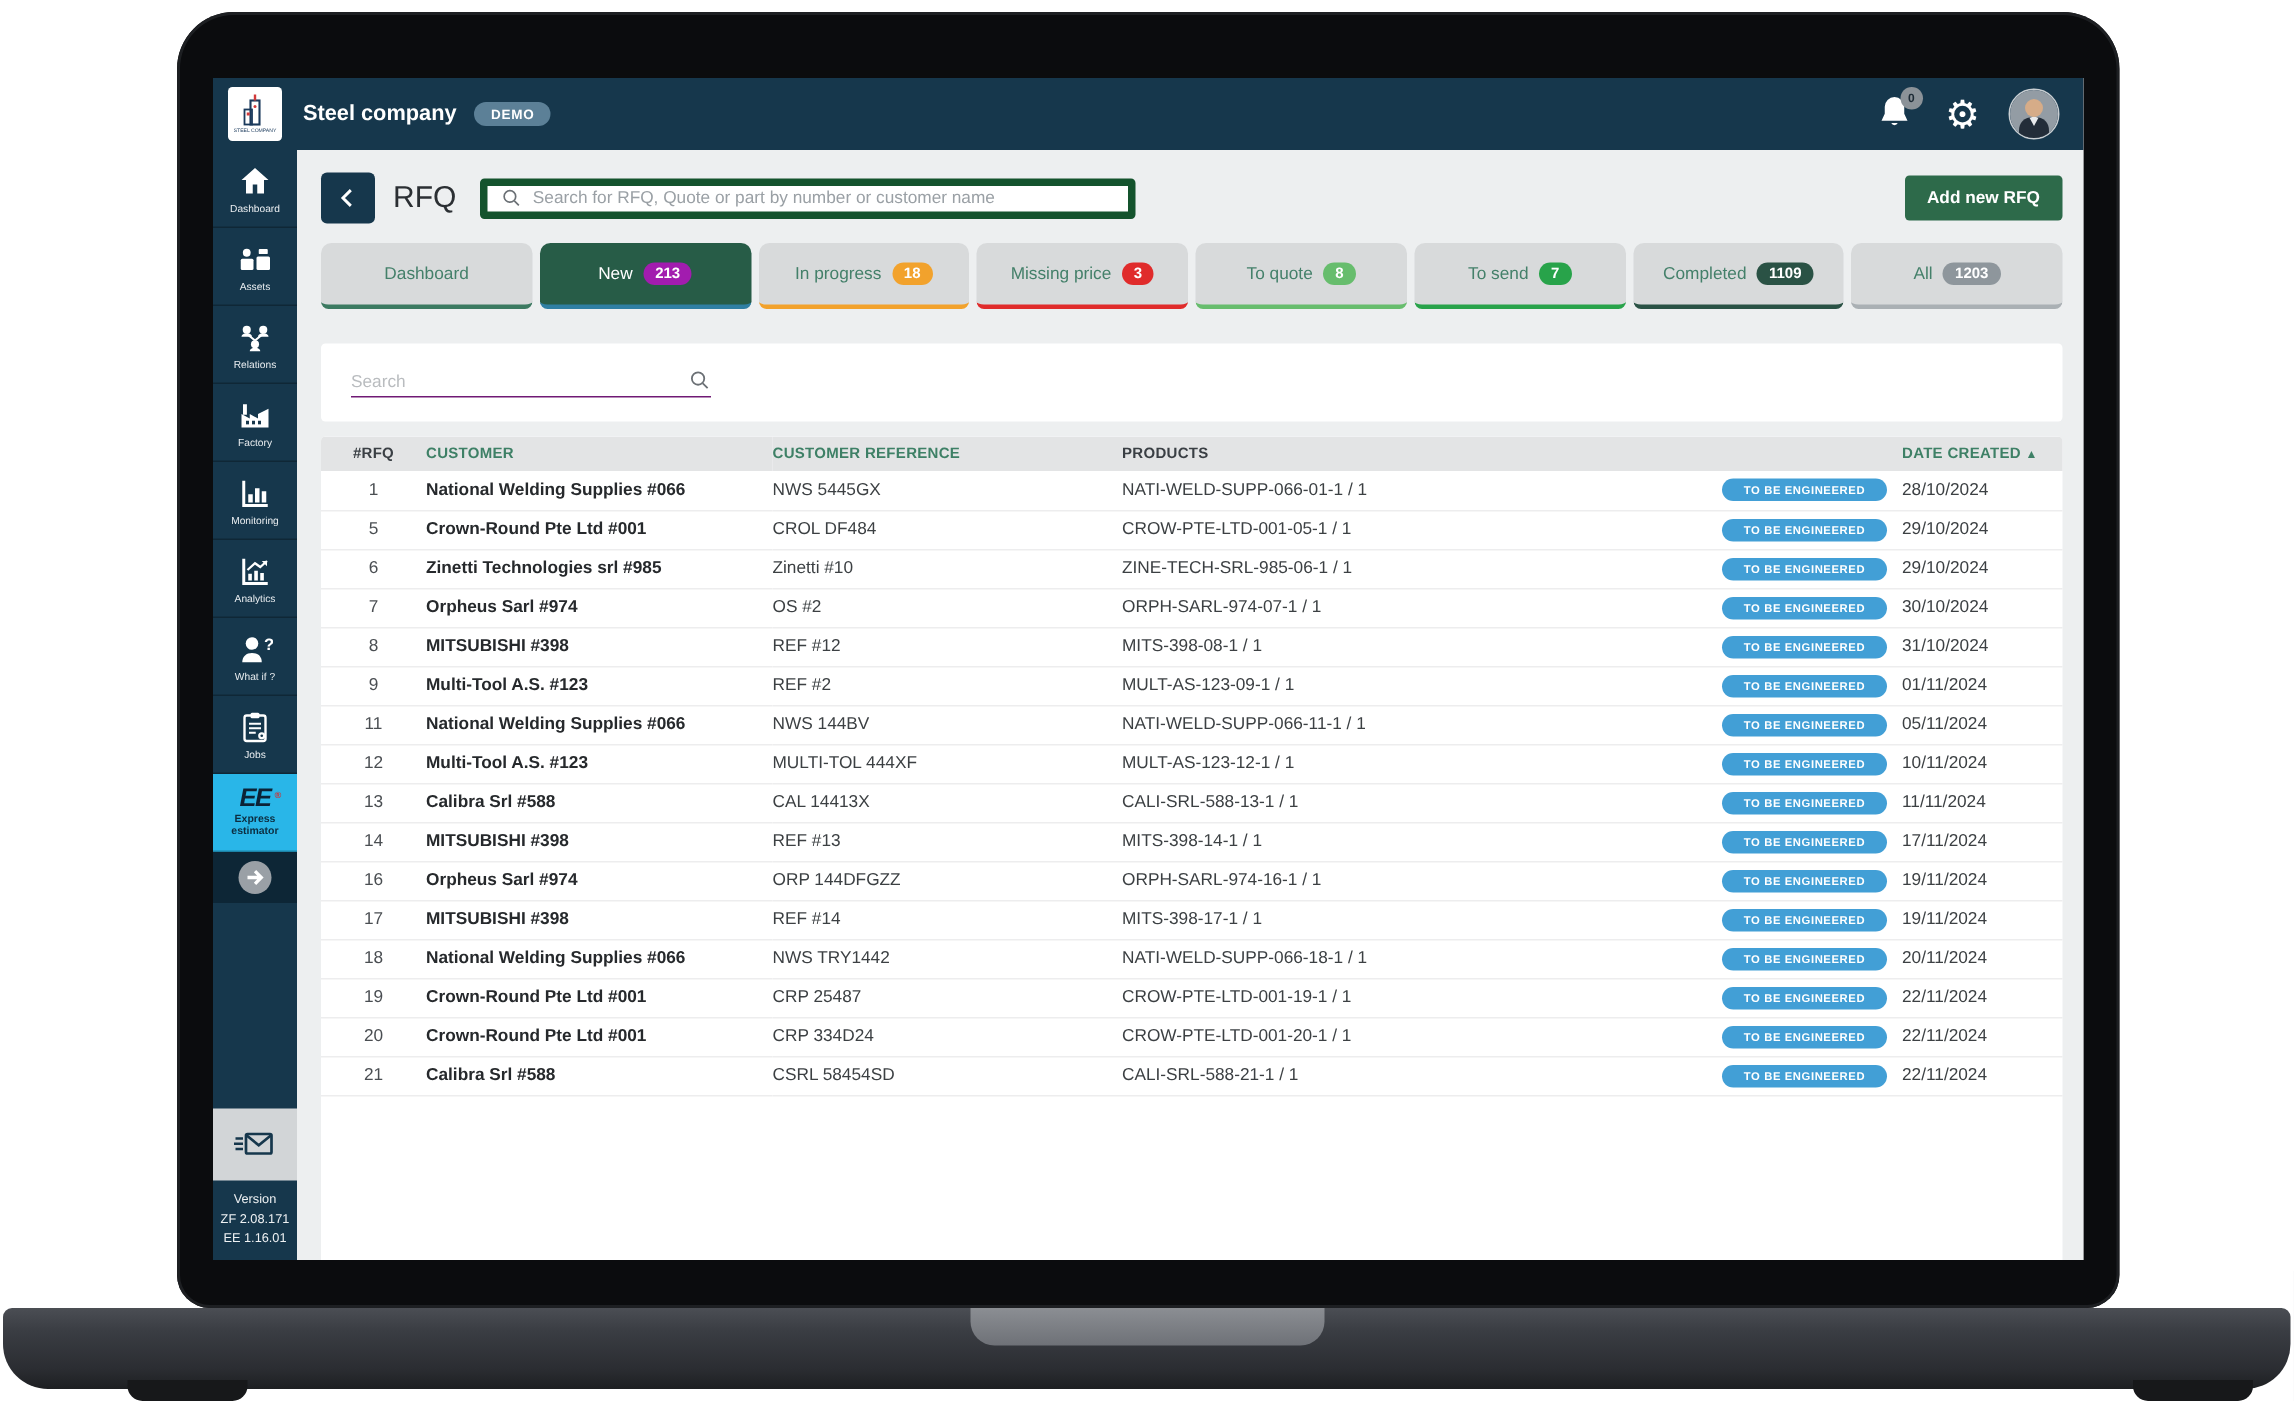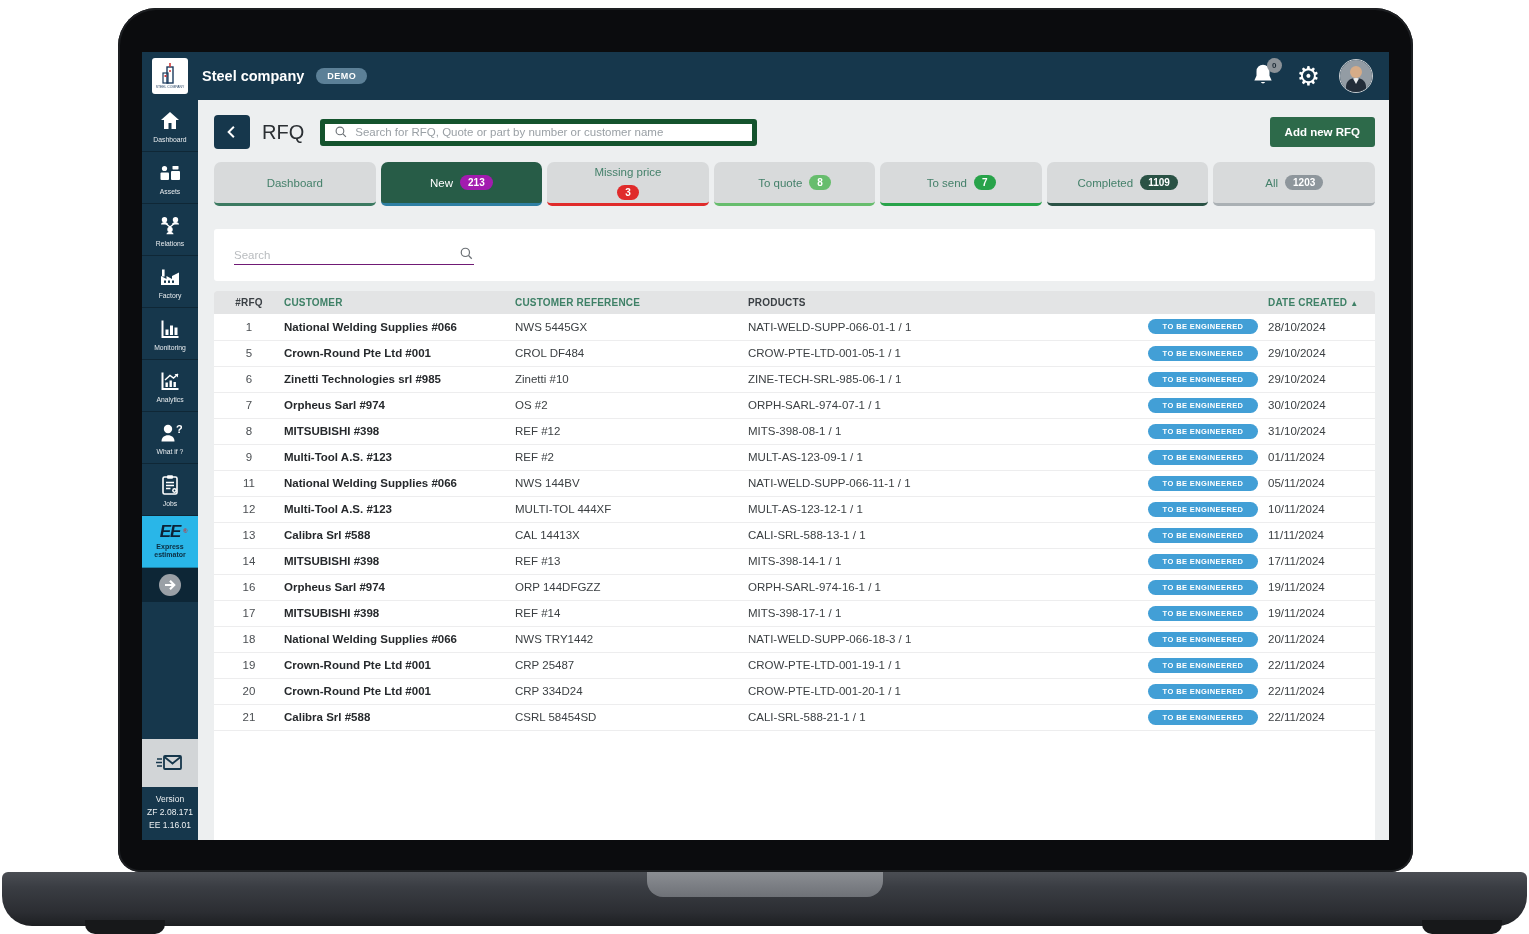--- a/index.html
+++ b/index.html
@@ -271,21 +271,25 @@
 
             <div class="tabs">
               <div class="tab" style="border-bottom-color: rgb(60, 122, 97);">
                   <span class="tab-label">Dashboard</span>
 
                 </div>
                 <div class="tab active" style="border-bottom-color: rgb(47, 127, 163);">
                   <span class="tab-label">New</span>
                   <span class="tab-count" style="background: #a21caf;">213</span>
                 </div>
-                <div class="tab" style="border-bottom-color: rgb(224, 43, 43); flex-direction: column;">
+                <div class="tab" style="border-bottom-color: rgb(242, 162, 44);">
+                  <span class="tab-label">In progress</span>
+                  <span class="tab-count" style="background: rgb(242, 162, 44);">18</span>
+                </div>
+                <div class="tab" style="border-bottom-color: rgb(224, 43, 43);">
                   <span class="tab-label">Missing price</span>
                   <span class="tab-count" style="background: rgb(224, 43, 43);">3</span>
                 </div>
                 <div class="tab" style="border-bottom-color: rgb(103, 189, 109);">
                   <span class="tab-label">To quote</span>
                   <span class="tab-count" style="background: rgb(103, 189, 109);">8</span>
                 </div>
                 <div class="tab" style="border-bottom-color: rgb(40, 163, 74);">
                   <span class="tab-label">To send</span>
                   <span class="tab-count" style="background: rgb(40, 163, 74);">7</span>
@@ -427,21 +431,21 @@
                       <td class="c-cust">MITSUBISHI #398</td>
                       <td class="c-ref">REF #14</td>
                       <td class="c-prod">MITS-398-17-1 / 1</td>
                       <td class="c-status"><span class="pill">TO BE ENGINEERED</span></td>
                       <td class="c-date">19/11/2024</td>
                     </tr>
                     <tr class="row">
                       <td class="c-id">18</td>
                       <td class="c-cust">National Welding Supplies #066</td>
                       <td class="c-ref">NWS TRY1442</td>
-                      <td class="c-prod">NATI-WELD-SUPP-066-18-3 / 1</td>
+                      <td class="c-prod">NATI-WELD-SUPP-066-18-1 / 1</td>
                       <td class="c-status"><span class="pill">TO BE ENGINEERED</span></td>
                       <td class="c-date">20/11/2024</td>
                     </tr>
                     <tr class="row">
                       <td class="c-id">19</td>
                       <td class="c-cust">Crown-Round Pte Ltd #001</td>
                       <td class="c-ref">CRP 25487</td>
                       <td class="c-prod">CROW-PTE-LTD-001-19-1 / 1</td>
                       <td class="c-status"><span class="pill">TO BE ENGINEERED</span></td>
                       <td class="c-date">22/11/2024</td>

